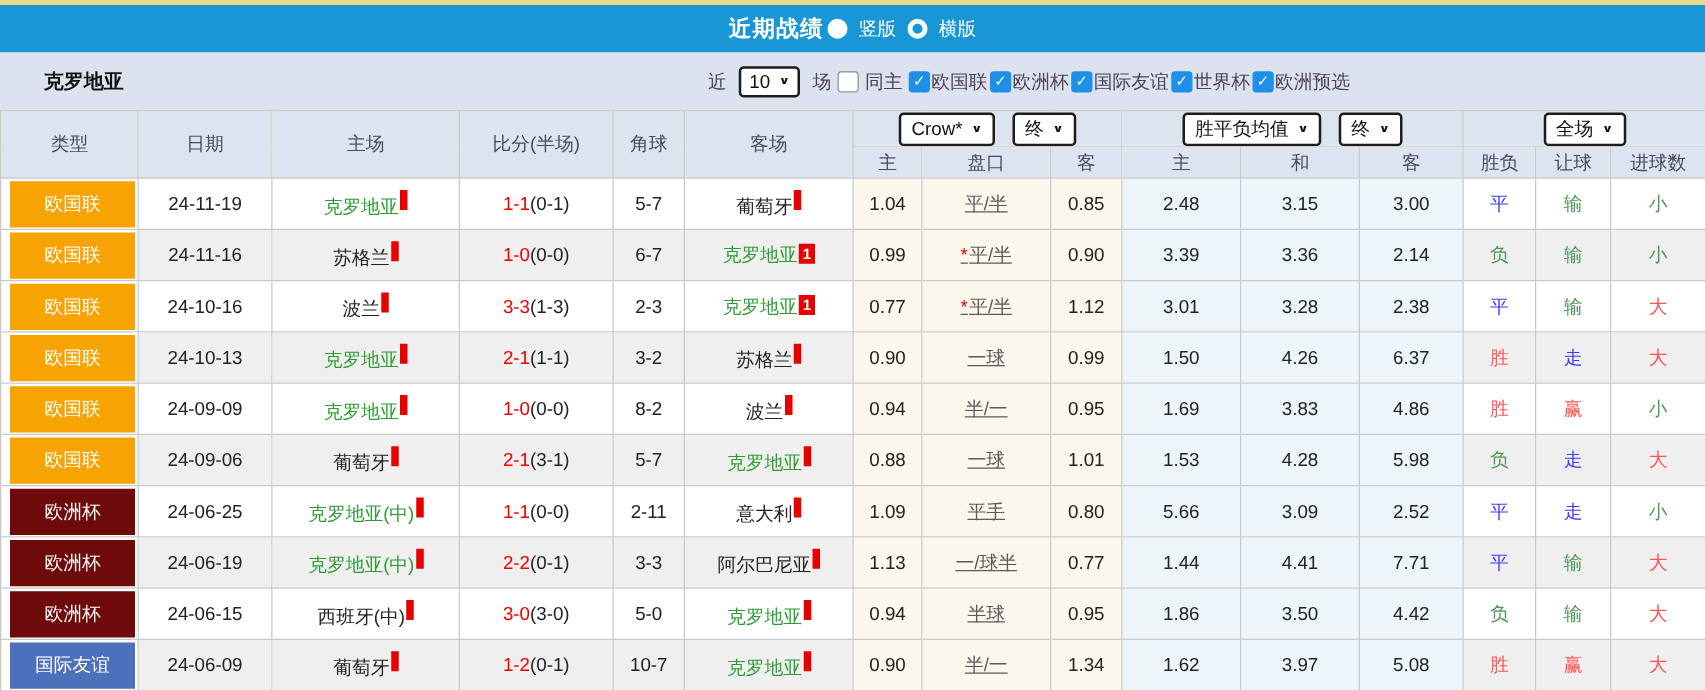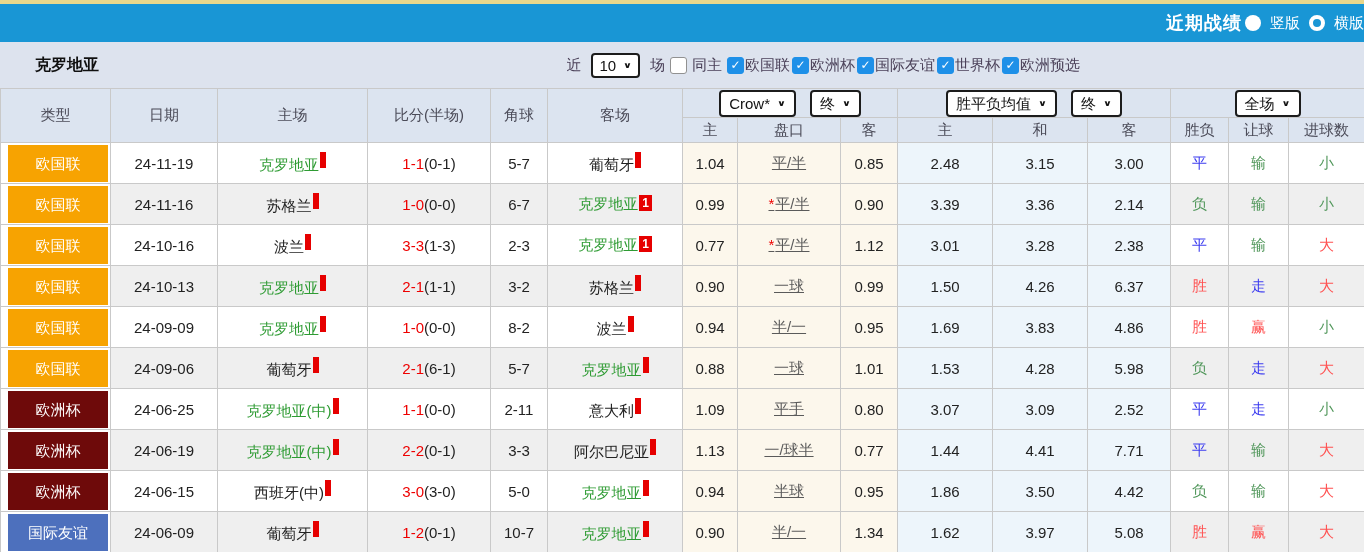--- a/index.html
+++ b/index.html
@@ -4,21 +4,21 @@
 <style>
   * { box-sizing: border-box; }
   html,body { margin:0; padding:0; }
   body {
     width:1364px; height:552px; overflow:hidden; background:#fff;
     font-family:"Liberation Sans","DejaVu Sans",sans-serif;
     -webkit-font-smoothing:antialiased;
   }
   .top-strip { height:4px; background:#e9d78b; }
   .title-bar {
-    height:38px; display:flex; align-items:center; justify-content:flex-end;
+    height:38px; display:flex; align-items:center; justify-content:center;
     gap:9px; color:#fff;
   }
   .title-text { font-weight:bold; font-size:18px; letter-spacing:1px; }
   .radio { display:inline-block; border-radius:50%; flex:0 0 auto; }
   .radio.filled { width:16px; height:16px; background:#fff; margin-left:-6px; }
   .radio.ring  { width:16px; height:16px; border:4px solid #fff; background:transparent; }
   .opt-label { font-size:15px; }
 
   .filter-bar {
     height:46px; background:#dde3ee; display:flex; align-items:center;
@@ -318,21 +318,21 @@
   </tr>
       <tr class="data even">
     <td class="c-type">
           <span class="type-badge" style="background: rgb(247, 163, 1);">欧国联</span>
         </td>
     <td class="c-date">24-09-06</td>
     <td class="c-team">
       <span class="team-name">葡萄牙</span><span class="sup-badge" hidden=""></span>
     </td>
     <td class="c-score">
-      <span class="score-full">2-1</span><span class="score-half">(6-1)</span>
+      <span class="score-full">2-1</span><span class="score-half">(3-1)</span>
     </td>
     <td class="c-corner">5-7</td>
     <td class="c-team">
       <span class="team-name green">克罗地亚</span><span class="sup-badge" hidden=""></span>
     </td>
     <td class="c-odd">0.88</td>
     <td class="c-handicap">一球</td>
     <td class="c-odd">1.01</td>
     <td class="c-avg">1.53</td>
     <td class="c-avg">4.28</td>
@@ -352,21 +352,21 @@
     <td class="c-score">
       <span class="score-full">1-1</span><span class="score-half">(0-0)</span>
     </td>
     <td class="c-corner">2-11</td>
     <td class="c-team">
       <span class="team-name">意大利</span><span class="sup-badge" hidden=""></span>
     </td>
     <td class="c-odd">1.09</td>
     <td class="c-handicap">平手</td>
     <td class="c-odd">0.80</td>
-    <td class="c-avg">3.07</td>
+    <td class="c-avg">5.66</td>
     <td class="c-avg">3.09</td>
     <td class="c-avg">2.52</td>
     <td class="c-res" style="color: rgb(60, 60, 240);">平</td>
     <td class="c-res" style="color: rgb(60, 60, 240);">走</td>
     <td class="c-res" style="color: rgb(79, 150, 89);">小</td>
   </tr>
       <tr class="data even">
     <td class="c-type">
           <span class="type-badge" style="background: rgb(110, 10, 10);">欧洲杯</span>
         </td>

